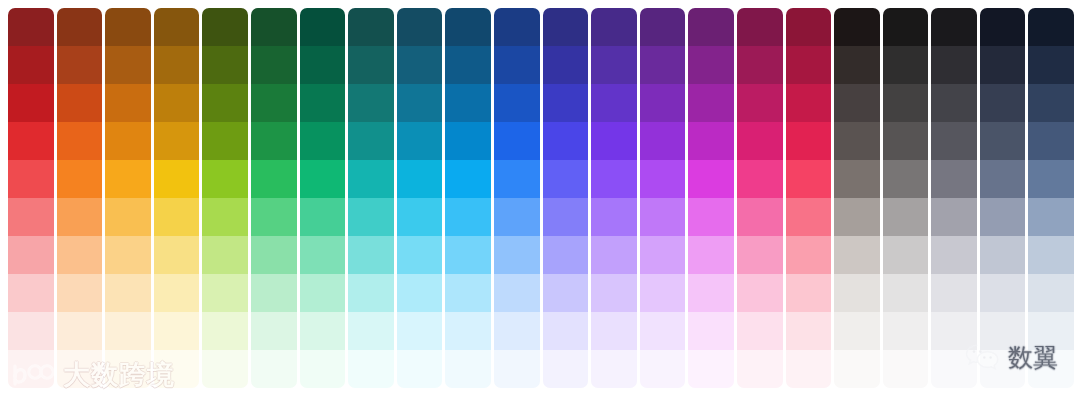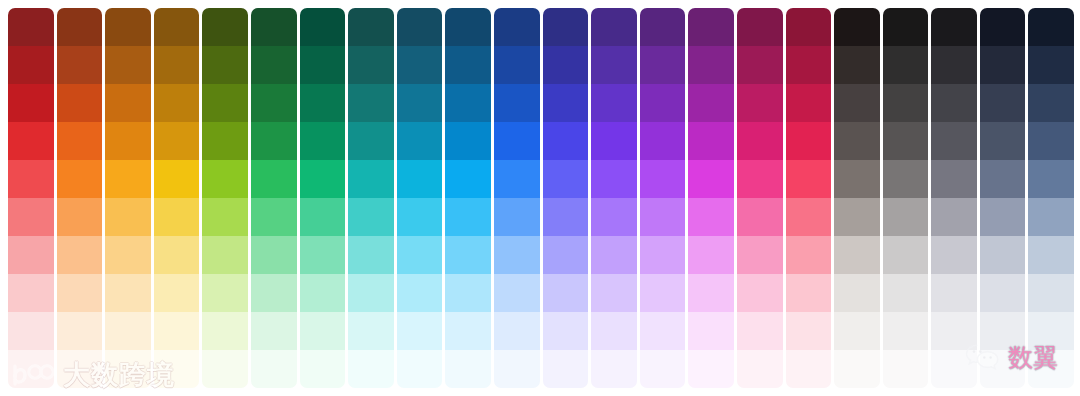--- a/index.html
+++ b/index.html
@@ -85,21 +85,21 @@
     opacity: 0.62;
   }
   #watermark-bottom-right .wechat-logo {
     width: 34px;
     height: 29px;
     margin-right: 9px;
     flex: 0 0 auto;
   }
   #watermark-bottom-right .wechat-text {
     font-size: 25px;
-    color: #ec4899;
+    color: #0f172a;
     line-height: 1;
     white-space: nowrap;
     text-shadow:
       0 1px 1px rgba(120,125,140,0.70),
       0 -1px 1px rgba(120,125,140,0.40),
       1px 0 1px rgba(120,125,140,0.45),
       -1px 0 1px rgba(120,125,140,0.45);
   }
 </style>
 </head>

